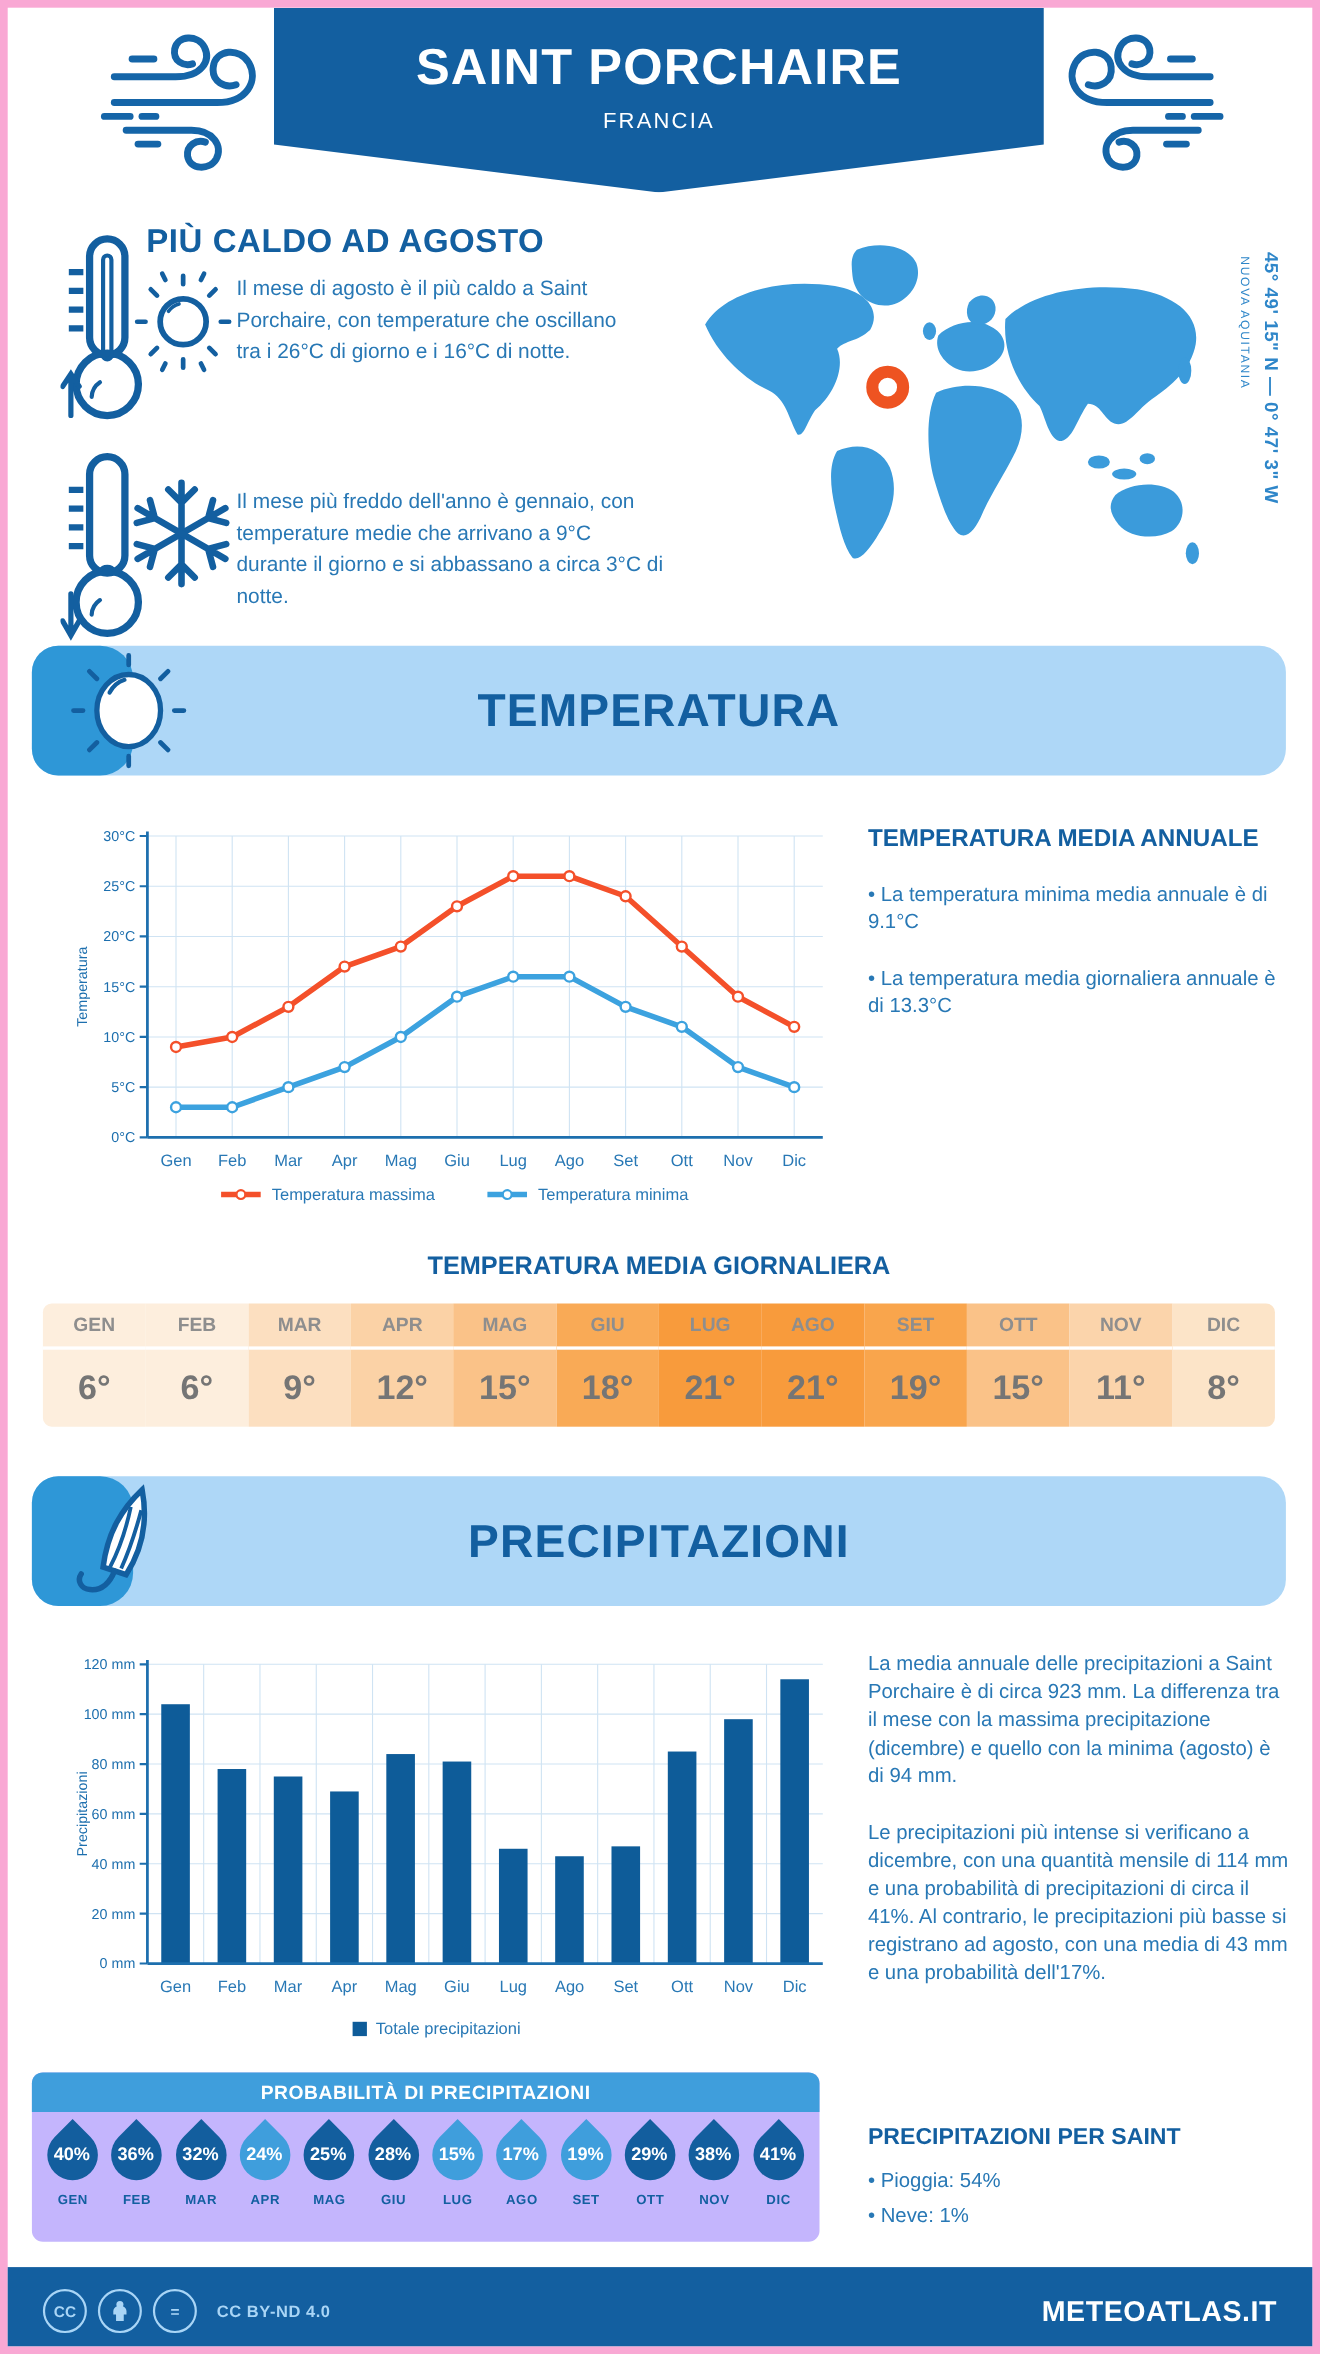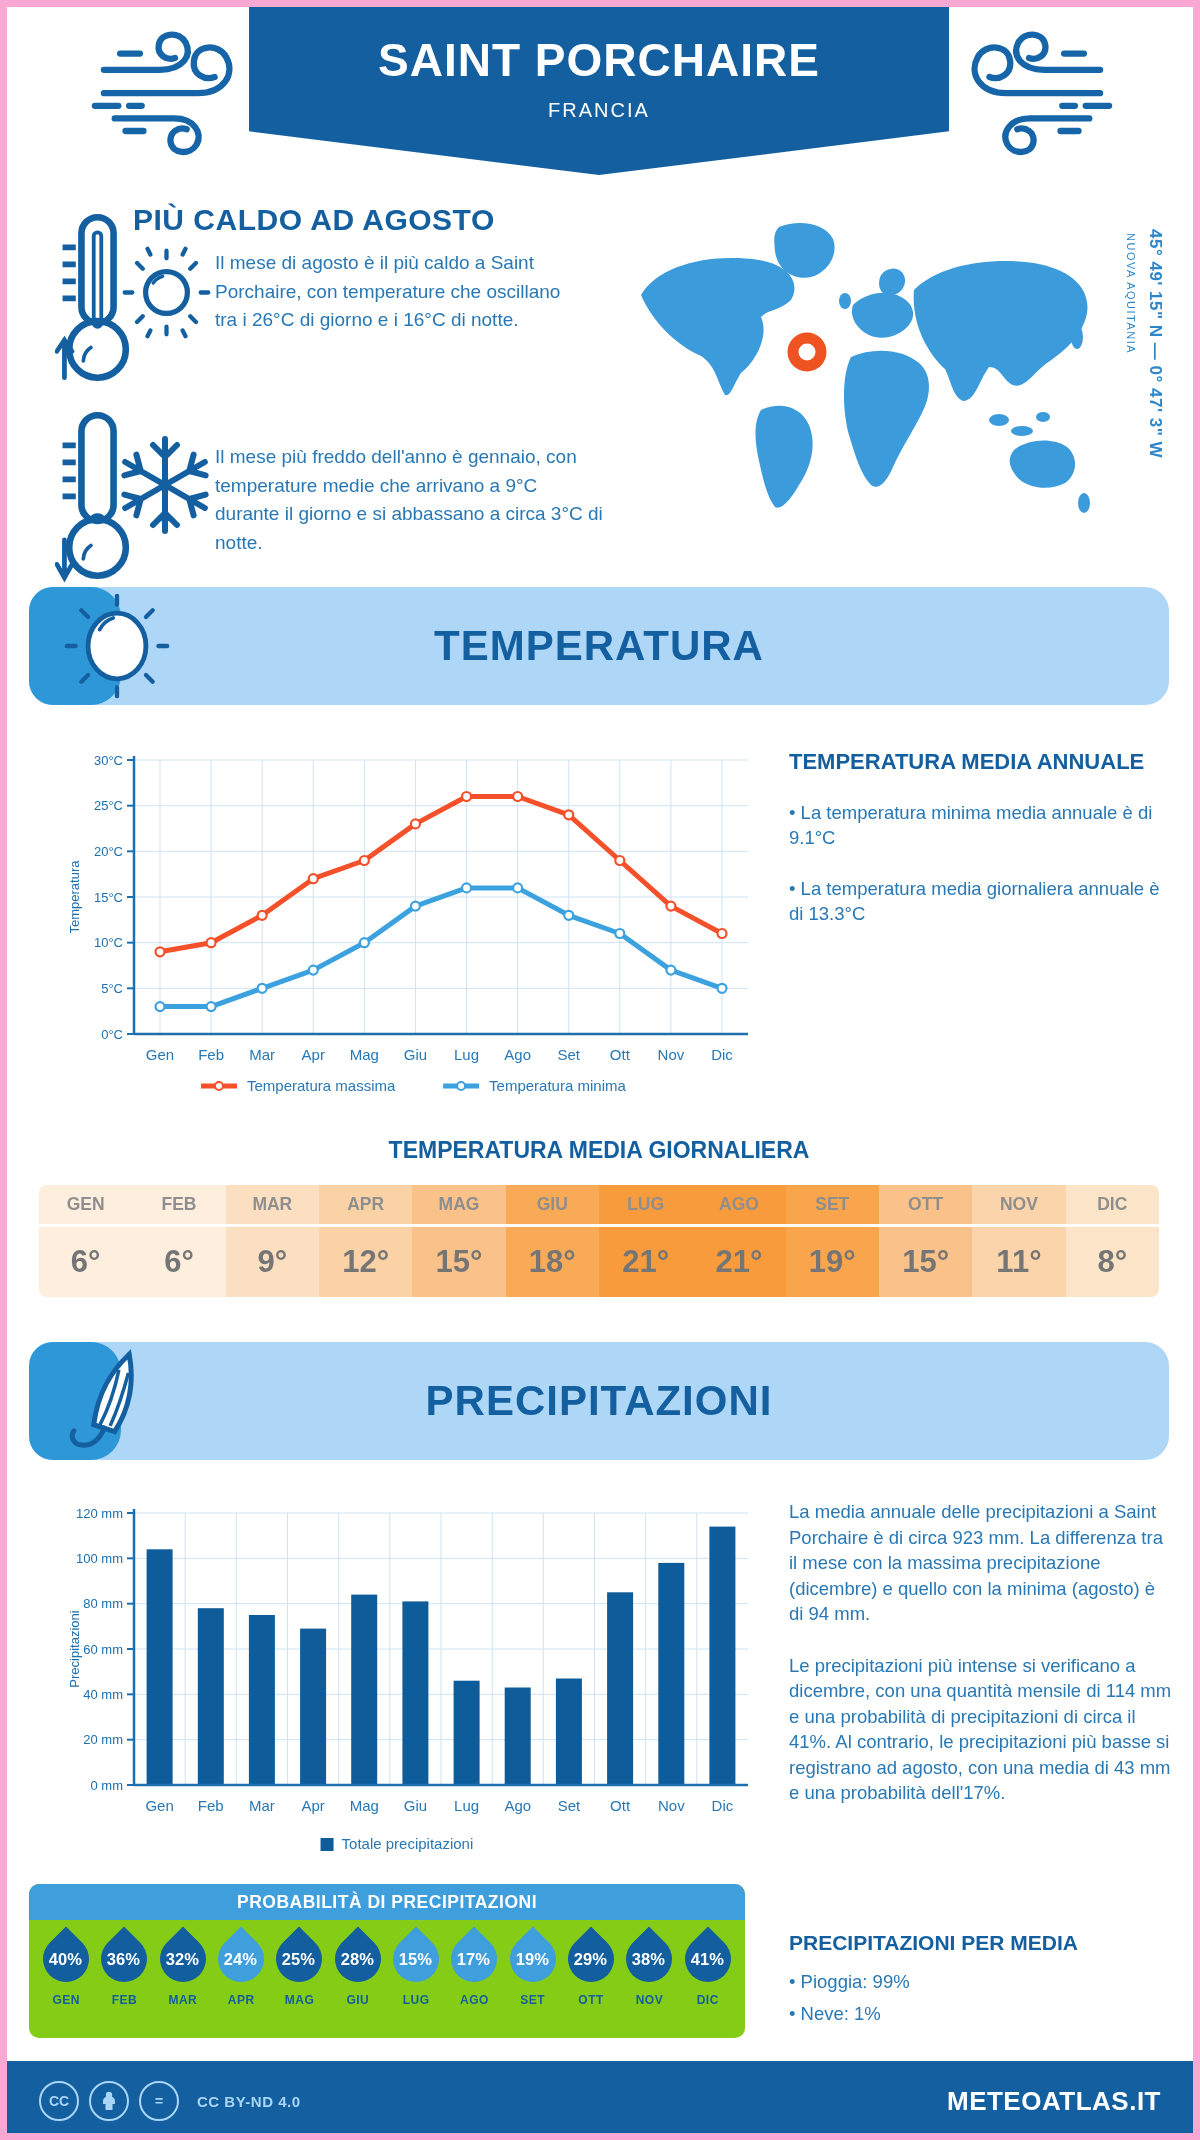--- a/index.html
+++ b/index.html
@@ -46,21 +46,21 @@
   .tbl{left:32px;top:1178px;width:1120px;height:112px;display:flex;}
   .tcol{flex:1;display:flex;flex-direction:column;}
   .tcol:first-child{border-radius:8px 0 0 8px;overflow:hidden;}
   .tcol:last-child{border-radius:0 8px 8px 0;overflow:hidden;}
   .tmon{height:39px;border-bottom:3px solid #fff;display:flex;align-items:center;
         justify-content:center;font-size:17.5px;font-weight:bold;color:#8e8e8e;}
   .tval{flex:1;display:flex;align-items:center;justify-content:center;font-size:31px;
         font-weight:bold;color:#757575;}
 
   
-  .prob{left:22px;top:1877px;width:716px;height:154px;background:#84cc16;border-radius:10px;}
+  .prob{left:22px;top:1877px;width:716px;height:154px;background:#c4b5fd;border-radius:10px;}
   .prob-title{height:36px;line-height:36px;background:#3f9edc;border-radius:10px 10px 0 0;
         text-align:center;color:#fff;font-weight:bold;font-size:17.5px;letter-spacing:.5px;}
   .droprow{display:flex;padding:0 8px;}
   .dropcol{flex:1;display:flex;flex-direction:column;align-items:center;}
   .drop{width:46px;height:46px;border-radius:0 50% 50% 50%;transform:rotate(45deg);
         margin-top:16px;display:flex;align-items:center;justify-content:center;}
   .drop span{transform:rotate(-45deg);color:#fff;font-weight:bold;font-size:16.5px;}
   .dmon{margin-top:11px;font-size:12px;font-weight:bold;color:#135fa0;letter-spacing:.5px;}
 
   .tipo-head{font-size:21px;font-weight:bold;color:#135fa0;}
@@ -468,22 +468,22 @@
         <div class="dropcol">
           <div class="drop" style="background:#135e9e">
             <span>41%</span>
           </div>
           <div class="dmon">DIC</div>
         </div>
       </div>
   </div>
 
   <div class="abs" style="left:782px;top:1924px;width:382px;">
-    <div class="tipo-head">PRECIPITAZIONI PER MEDIA</div>
-    <div class="tipo-item" style="margin-top:16px;">• Pioggia: 99%</div>
+    <div class="tipo-head">PRECIPITAZIONI PER SAINT</div>
+    <div class="tipo-item" style="margin-top:16px;">• Pioggia: 54%</div>
     <div class="tipo-item">• Neve: 1%</div>
   </div>
 
   <div class="footer">
     <div class="cc-ic">CC</div>
     <div class="cc-ic">
       <svg width="18" height="20" viewBox="0 0 18 20" fill="#a9d5f6">
         <circle cx="9" cy="4" r="3.2"></circle>
           <path d="M3 10 a6 5 0 0 1 12 0 V13 H12.5 V19 H5.5 V13 H3 Z"></path>
       </svg>

